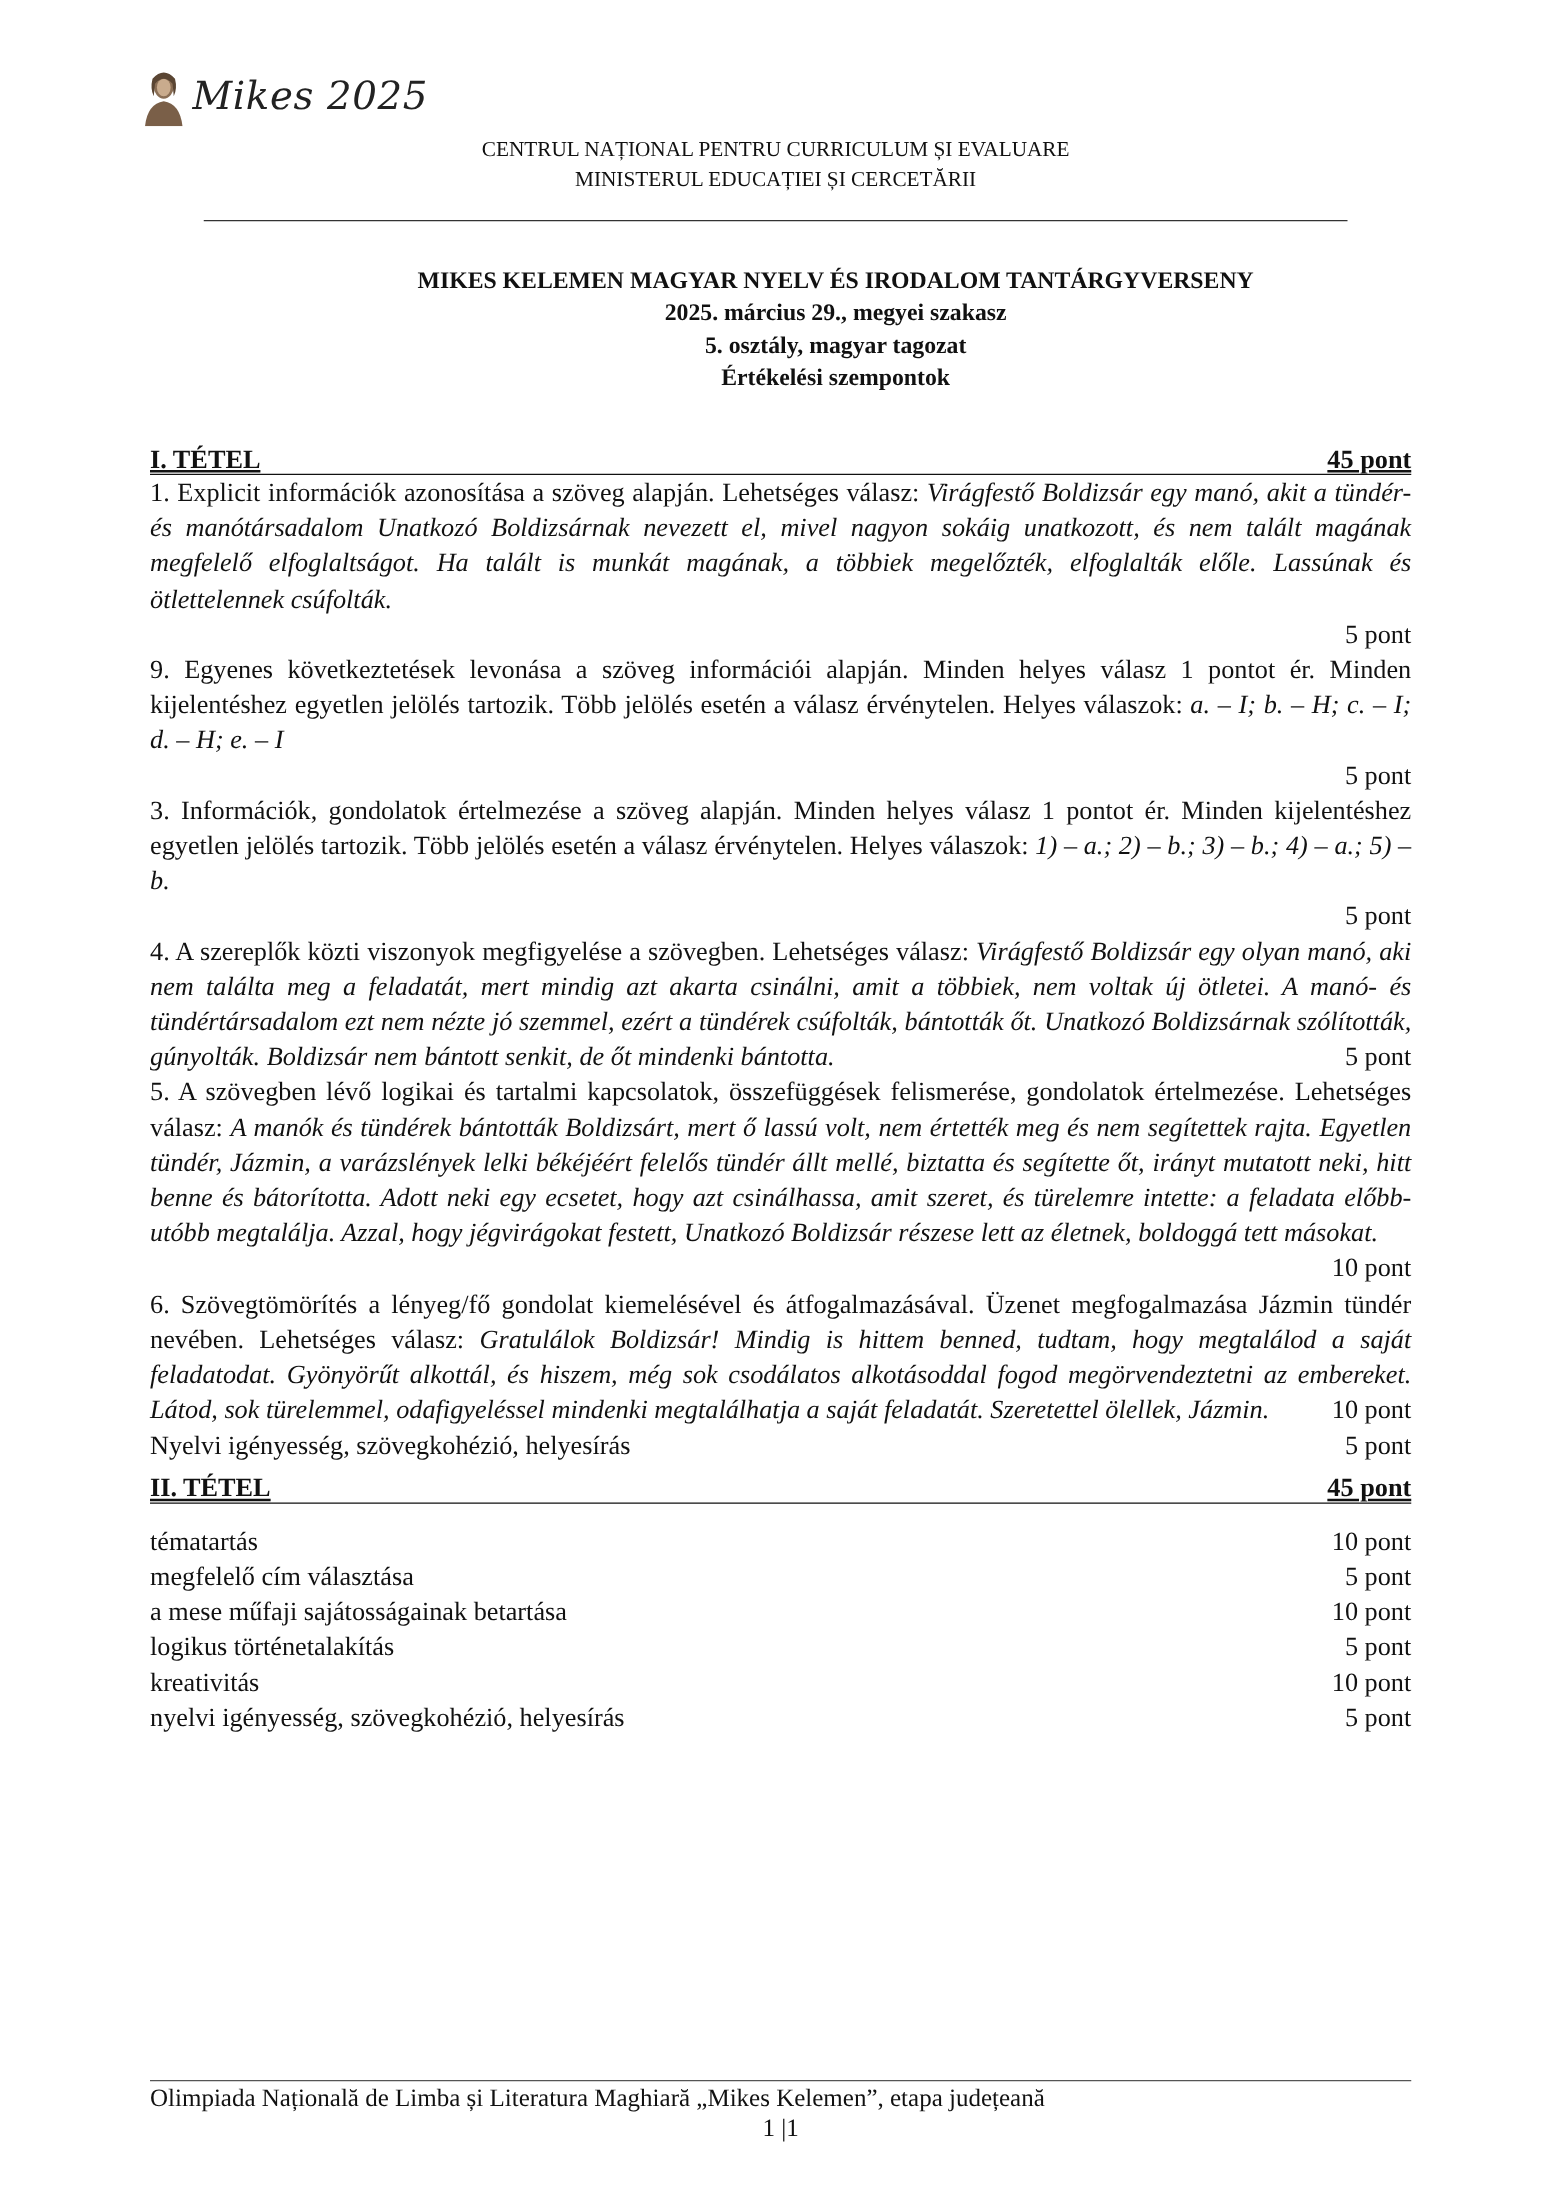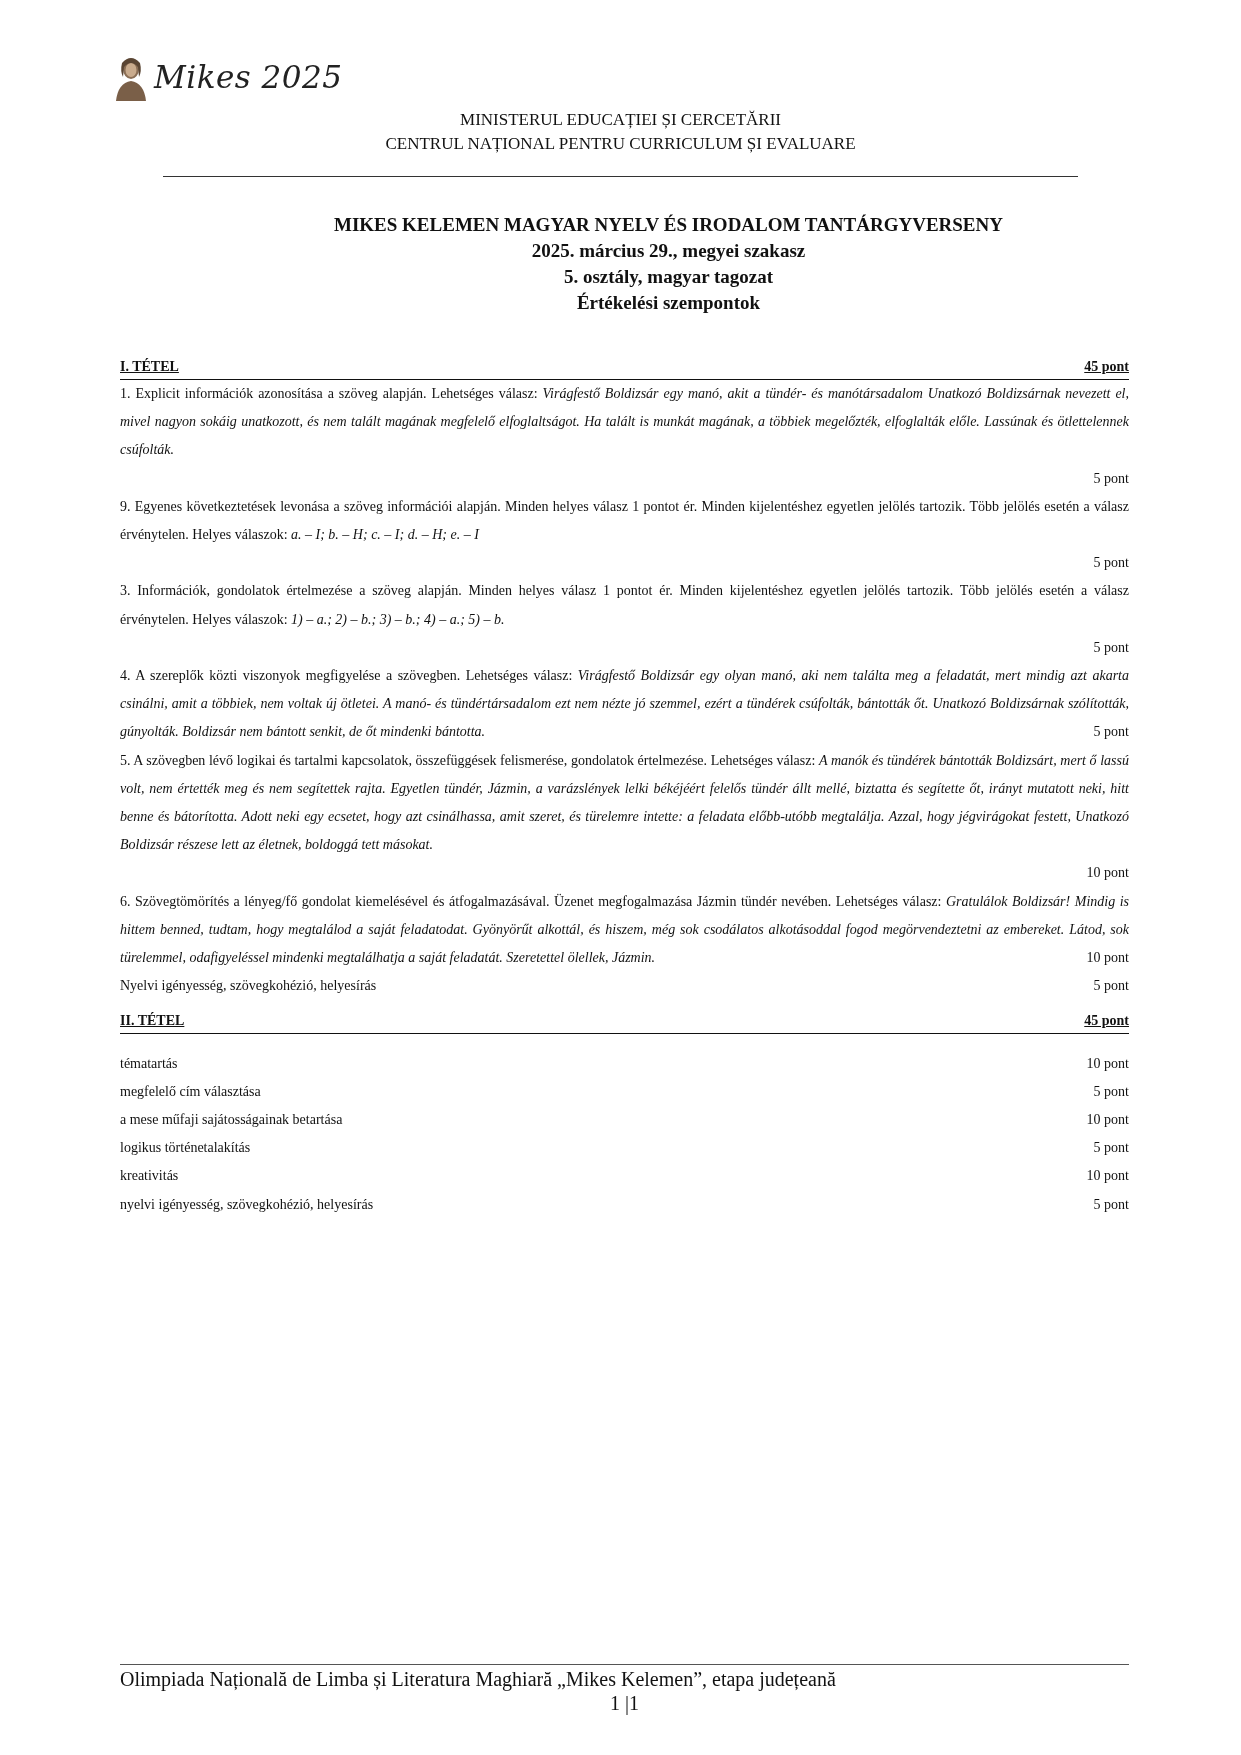--- a/index.html
+++ b/index.html
@@ -4,21 +4,21 @@
 <style>
   html, body { margin: 0; padding: 0; background: #ffffff; }
   body { width: 1241px; height: 1755px; position: relative; overflow: hidden;
          font-family: "Liberation Serif", "DejaVu Serif", serif; color: #111; }
   .logo { position: absolute; left: 112px; top: 52px; height: 50px; display: flex; align-items: center; justify-content: flex-end; }
   .logo .portrait { width: 38px; height: 48px; position: relative; }
   .logo .logo-text { font-family: "DejaVu Serif", serif; font-size: 31px; color: #222; margin-left: 4px; letter-spacing: 0.5px; font-style: italic; }
   .ministry { position: absolute; left: 0; width: 1241px; top: 108px; text-align: center; font-size: 17px; line-height: 24px; }
   .rule-top { position: absolute; left: 163px; width: 915px; top: 176px; border-top: 1px solid #333; }
   .title-block { position: absolute; left: 0; width: 1241px; top: 212px; text-align: center; font-weight: bold; font-size: 19px; line-height: 26px; margin-left: 48px; }
-  .content { position: absolute; left: 120px; width: 1009px; top: 355px; font-size: 14px; line-height: 28.2px; }
+  .content { position: absolute; left: 120px; width: 1009px; top: 355px; font-size: 21px; line-height: 28.2px; }
   .sec-head { display: flex; justify-content: space-between; font-weight: bold; border-bottom: 1.5px solid #111; line-height: 24px; }
   .sec-head span { text-decoration: underline; }
   .item { text-align: justify; }
   .item i { font-style: italic; }
   .pts { text-align: right; white-space: nowrap; }
   .right-row { display: flex; justify-content: space-between; }
   .sec2 { margin-top: 8px; }
   .sec2-list { margin-top: 16px; }
   .footer { position: absolute; left: 120px; width: 1009px; top: 1664px; border-top: 1.5px solid #555; font-size: 20px; line-height: 24px; padding-top: 2px; }
   .footer .row2 { display: flex; justify-content: space-between; }
@@ -33,22 +33,22 @@
       <ellipse cx="19" cy="16" rx="8" ry="10" fill="#8a6e55"></ellipse>
       <ellipse cx="19" cy="17" rx="5.5" ry="7" fill="#c9ab8d"></ellipse>
       <path d="M4 48 Q6 30 19 28 Q32 30 34 48 Z" fill="#7a5f48"></path>
       <path d="M10 10 Q19 0 28 10 Q30 18 27 24 L26 14 Q19 6 12 14 L11 24 Q8 18 10 10 Z" fill="#5a4533"></path>
     </svg>
   </div>
   <span class="logo-text">Mikes 2025</span>
 </div>
 
 <div class="ministry">
+  <div>CENTRUL NAȚIONAL PENTRU CURRICULUM ȘI EVALUARE</div>
   <div>MINISTERUL EDUCAȚIEI ȘI CERCETĂRII</div>
-  <div>CENTRUL NAȚIONAL PENTRU CURRICULUM ȘI EVALUARE</div>
 </div>
 <div class="rule-top"></div>
 
 <div class="title-block">
   <div>MIKES KELEMEN MAGYAR NYELV ÉS IRODALOM TANTÁRGYVERSENY</div>
   <div>2025. március 29., megyei szakasz</div>
   <div>5. osztály, magyar tagozat</div>
   <div>Értékelési szempontok</div>
 </div>
 

